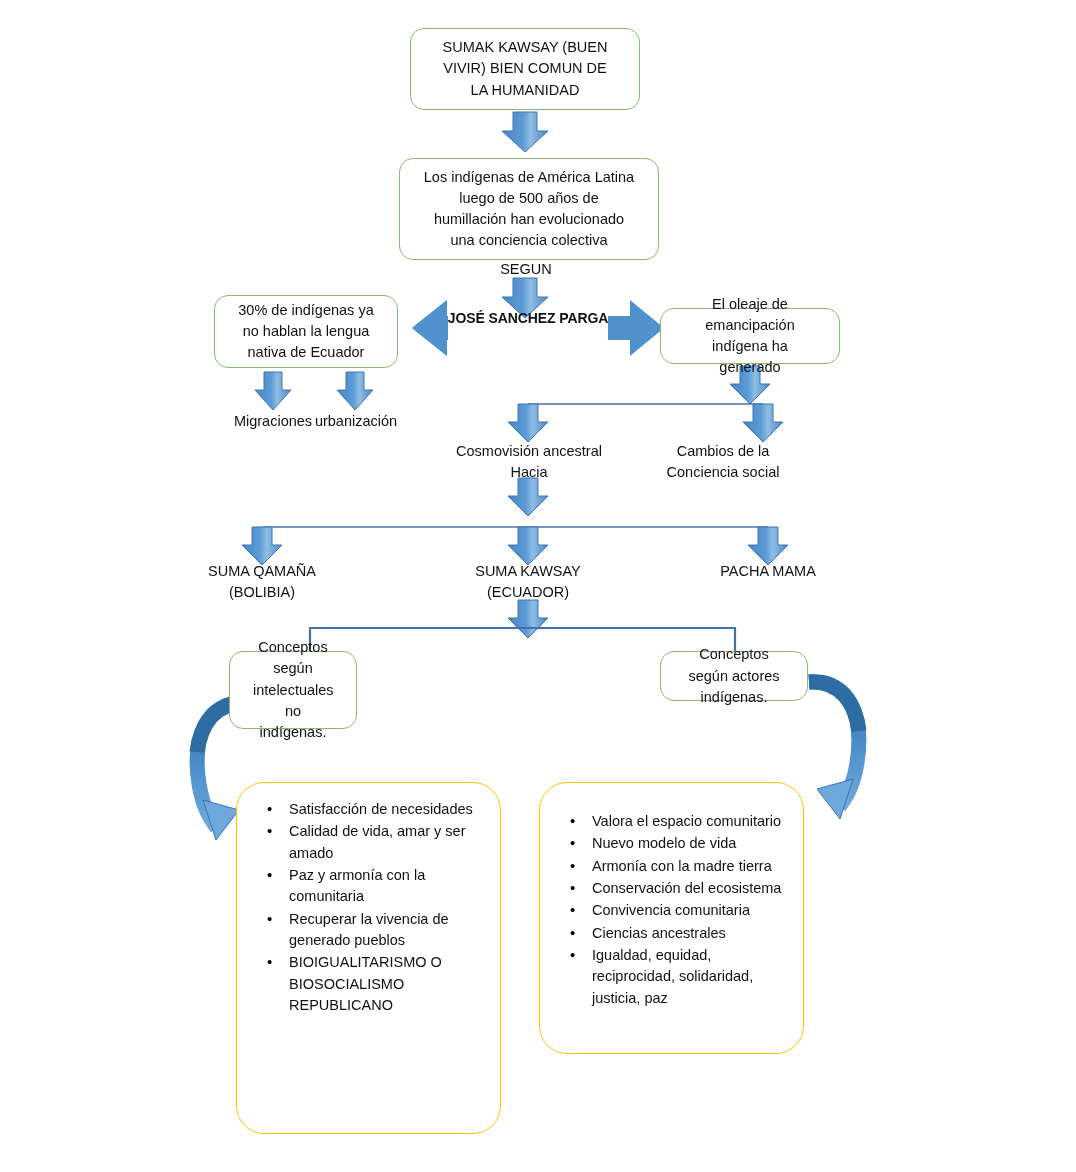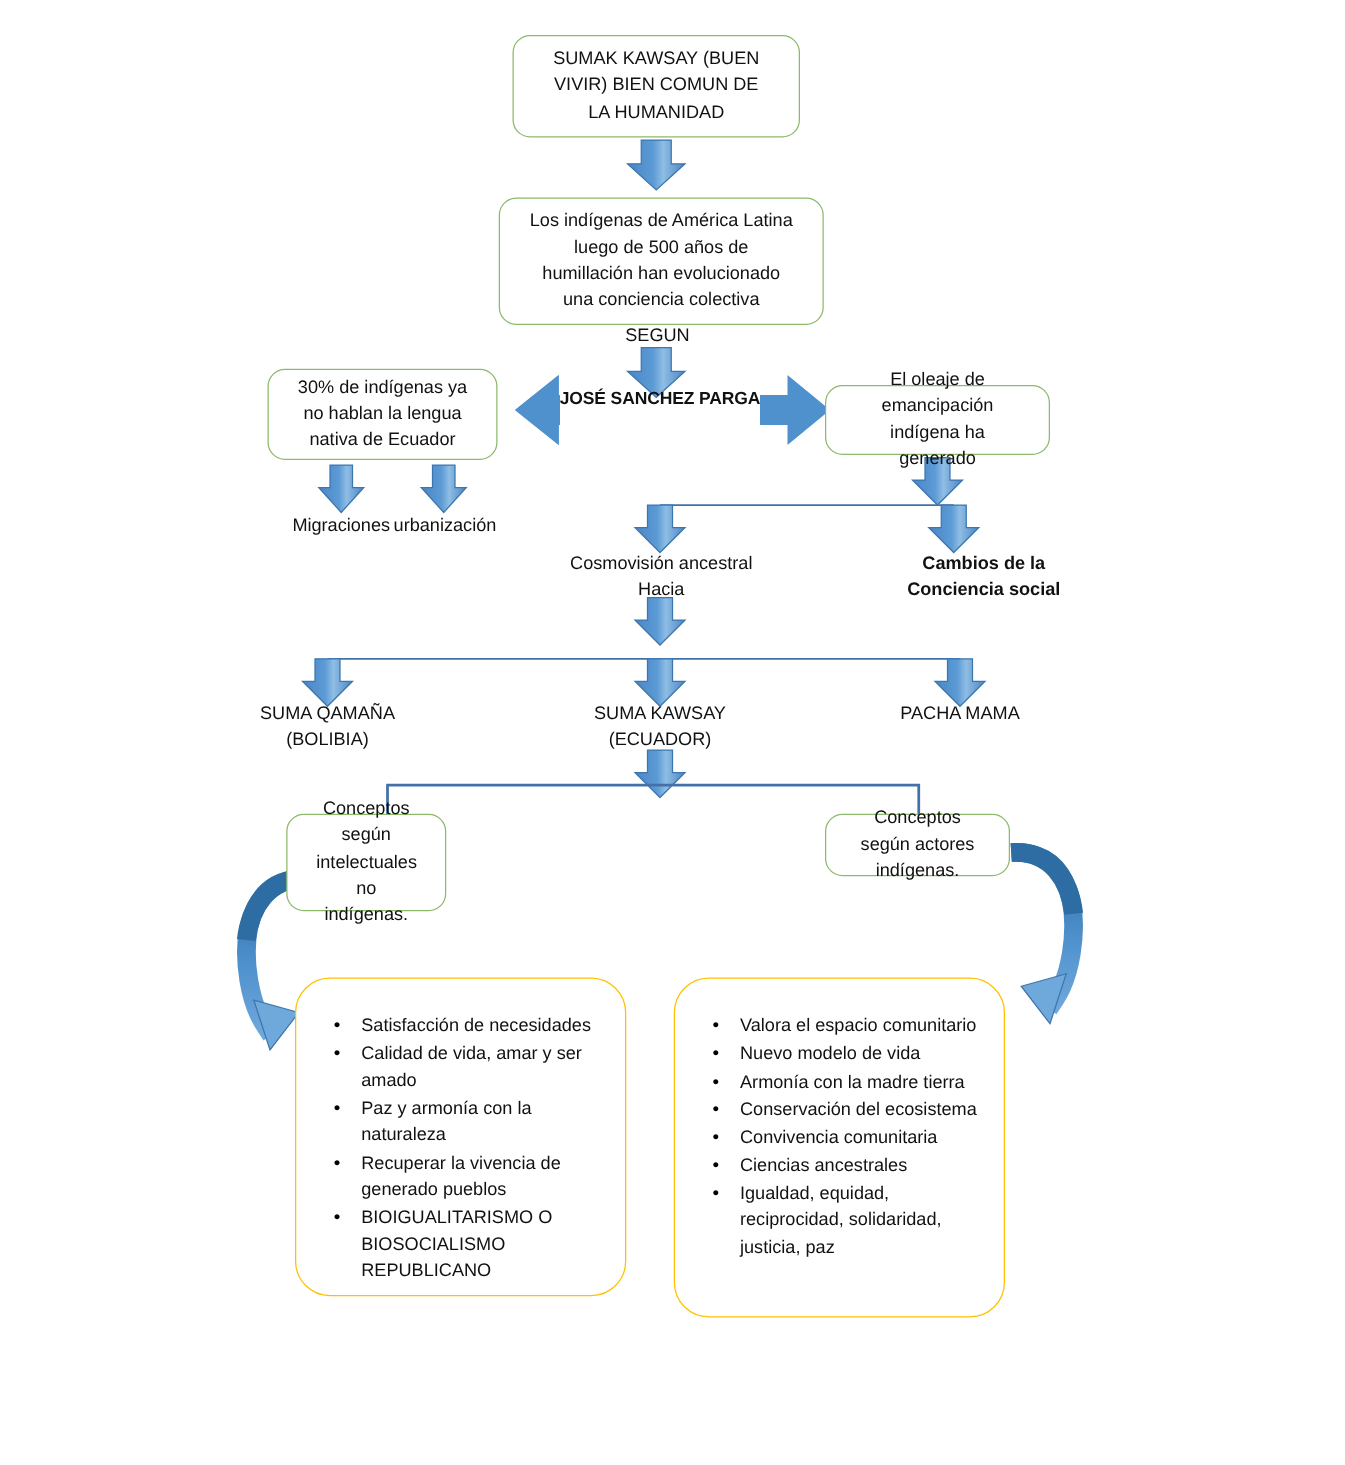--- a/index.html
+++ b/index.html
@@ -204,44 +204,44 @@
     <div class="inner">El oleaje de emancipación indígena ha generado</div>
   </div>
 
   <div class="tlabel center" style="left:219px; top:411px; width:108px;">Migraciones</div>
 
   <div class="tlabel center" style="left:303px; top:411px; width:106px;">urbanización</div>
 
   <div class="tlabel center" style="left:455px; top:441px; width:148px;">Cosmovisión ancestral
 Hacia</div>
 
-  <div class="tlabel center" style="left:716px; top:441px; width:142px;font-weight:bold;">Cambios de la
+  <div class="tlabel center" style="left:652px; top:441px; width:142px;">Cambios de la
 Conciencia social</div>
 
   <div class="tlabel center" style="left:198px; top:561px; width:128px;">SUMA QAMAÑA
 (BOLIBIA)</div>
 
   <div class="tlabel center" style="left:465px; top:561px; width:126px;">SUMA KAWSAY
 (ECUADOR)</div>
 
   <div class="tlabel center" style="left:705px; top:561px; width:126px;">PACHA MAMA</div>
 
   <div class="rbox green" style="left:229px; top:651px; width:128px; height:78px;">
     <div class="inner">Conceptos según intelectuales no indígenas.</div>
   </div>
 
   <div class="rbox green" style="left:660px; top:651px; width:148px; height:50px;">
     <div class="inner">Conceptos según actores indígenas.</div>
   </div>
 
-  <div class="obox" style="left: 236px; top: 782px; width: 265px; height: 255px; padding-top: 28px;">
+  <div class="obox" style="left: 236px; top: 782px; width: 265px; height: 352px; padding-top: 16px;">
     <ul>
       <li>Satisfacción de necesidades</li>
       <li>Calidad de vida, amar y ser amado</li>
-      <li>Paz y armonía con la naturaleza</li>
+      <li>Paz y armonía con la comunitaria</li>
       <li>Recuperar la vivencia de generado pueblos</li>
       <li>BIOIGUALITARISMO O BIOSOCIALISMO REPUBLICANO</li>
     </ul>
   </div>
 
   <div class="obox" style="left: 539px; top: 782px; width: 265px; height: 272px; padding-top: 28px;">
     <ul>
       <li>Valora el espacio comunitario</li>
       <li>Nuevo modelo de vida</li>
       <li>Armonía con la madre tierra</li>

